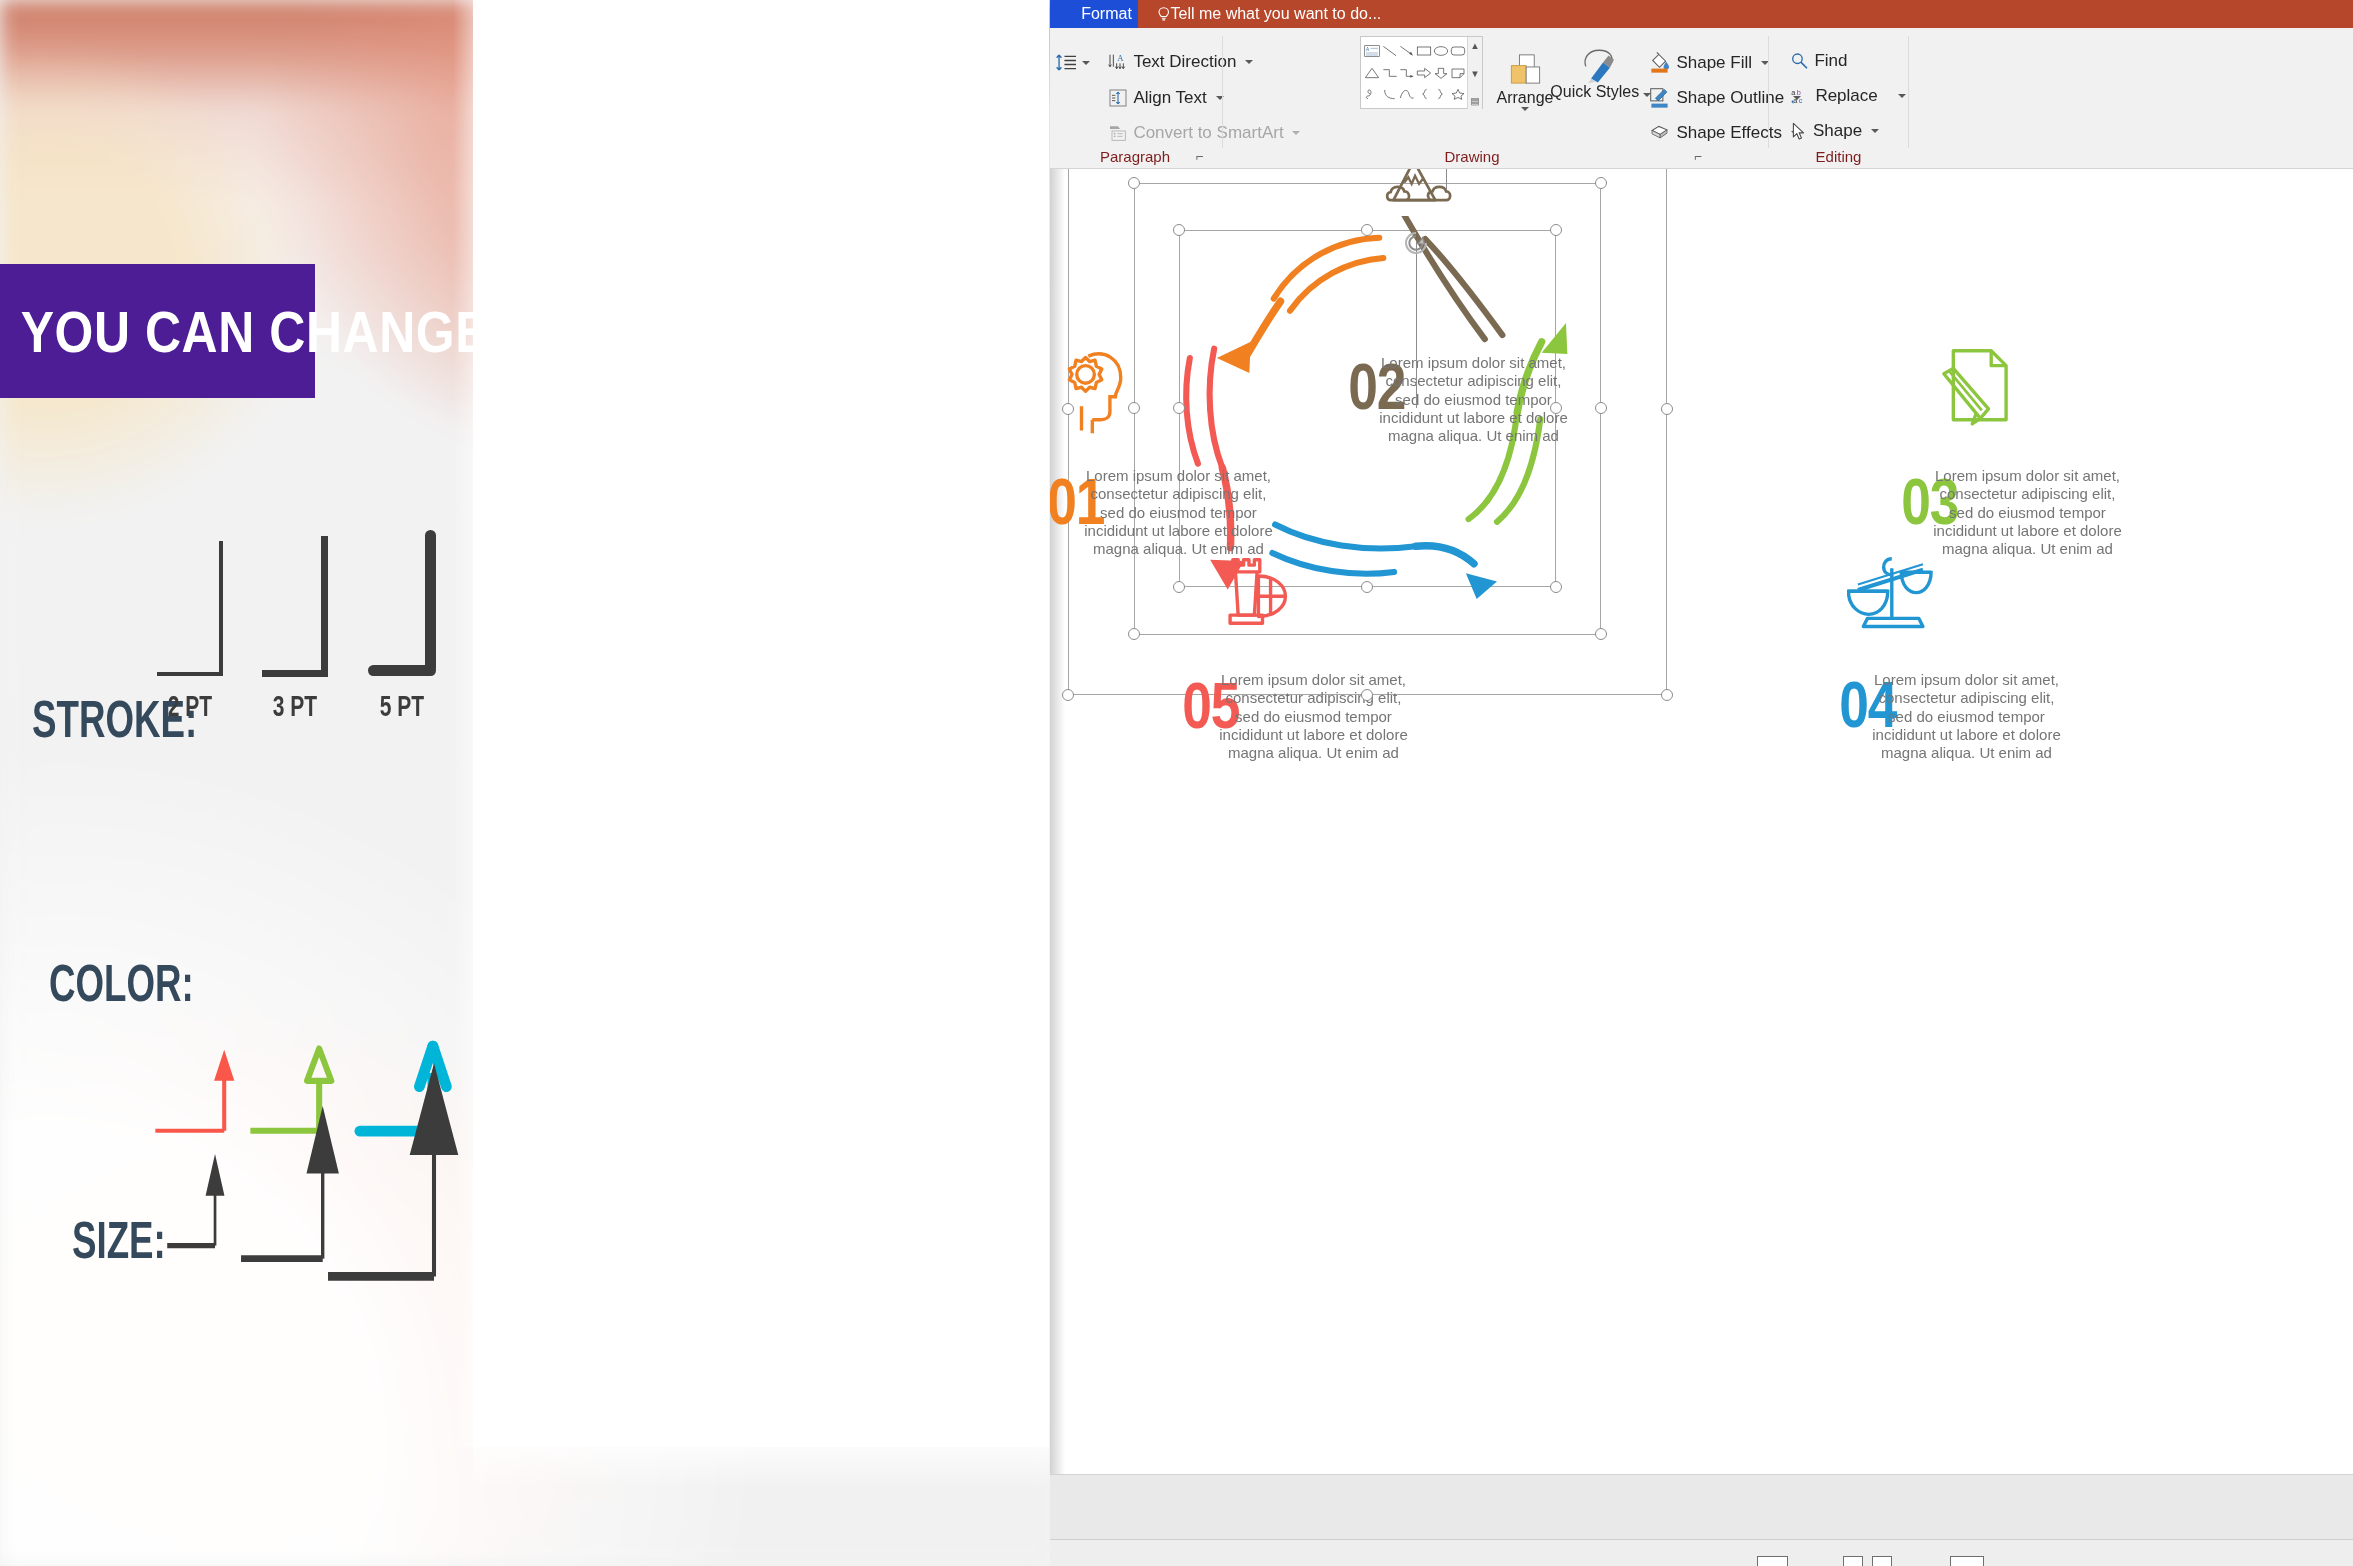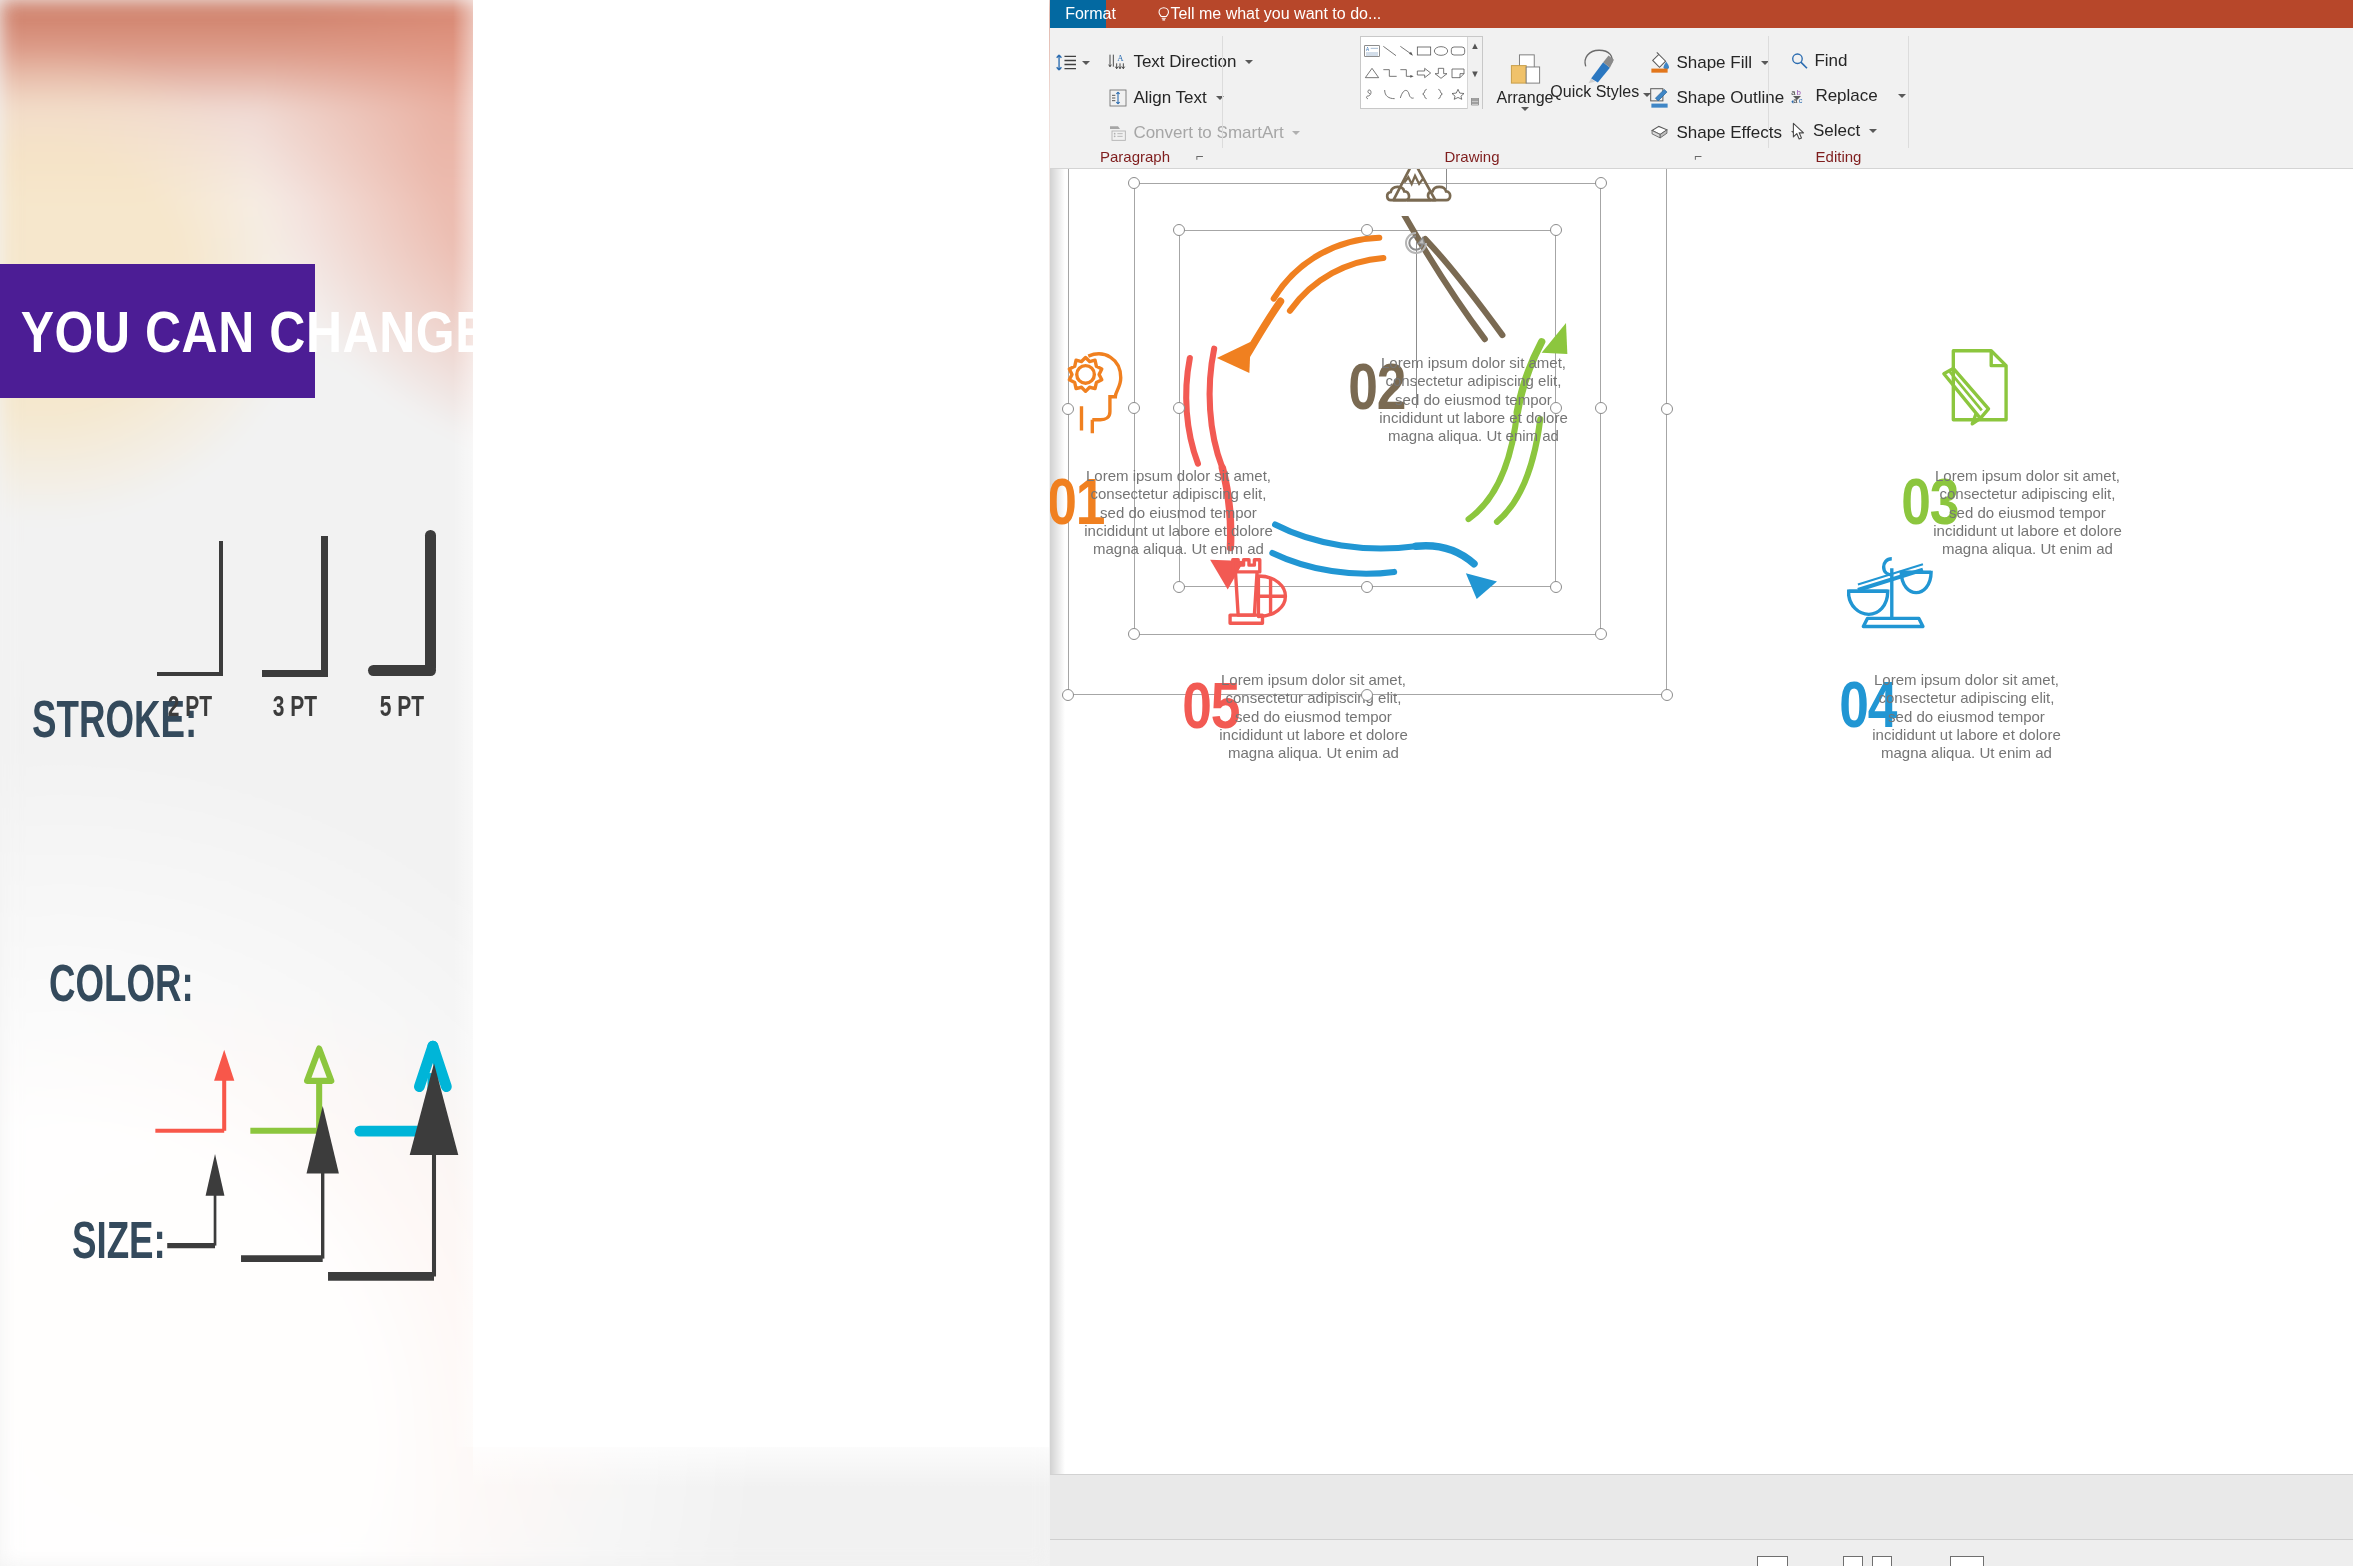--- a/index.html
+++ b/index.html
@@ -48,22 +48,22 @@
   
   .arrowsvg { position:absolute; overflow:visible; }
 
   
   #ppt { position:absolute; left:1050px; top:0; width:1304px; height:1566px;
     background:#ffffff; }
 
   
   #tabstrip { position:absolute; left:0; top:0; width:1304px; height:28px;
     background:#b7472a; }
-  #tab-format { position:absolute; left:0; top:0; width:56px; height:28px;
-    background:#0369a1; color:#fff; font-size:16px; display:flex;
+  #tab-format { position:absolute; left:0; top:0; width:88px; height:28px;
+    background:#1d4ed8; color:#fff; font-size:16px; display:flex;
     align-items:center; justify-content:center;padding-left:25px; }
   #tellme { position:absolute; left:107px; top:0; height:28px; display:flex;
     align-items:center; gap:0; color:#fff; font-size:16px; }
   #tellme .bulb { display:inline-block; width:13.5px; height:15px; }
 
   
   #ribbon { position:absolute; left:0; top:28px; width:1304px; height:141px;
     background:#f1f1f1; border-bottom:1.4px solid #d4d4d4; }
   .rgroup { position:absolute; top:0; height:141px; }
   .rgroup-label { position:absolute; bottom:4px; width:100%; text-align:center;
@@ -447,21 +447,21 @@
           <path d="M2 22 L5 19 L5 25 Z" fill="#2b6cb0"></path>
         </svg>
         <span>Replace</span>
         <span class="caret" style="margin-left:15px;"></span>
       </div>
 
       <div class="rbtn" style="left:740px; top:93px;">
         <svg width="17.6" height="19" viewBox="0 0 26 28">
           <path d="M5 2 L5 22 L10 17 L13.5 25 L17 23.5 L13.5 16 L20 16 Z" fill="#ffffff" stroke="#4a4a4a" stroke-width="1.6" stroke-linejoin="round"></path>
         </svg>
-        <span>Select</span>
+        <span>Shape</span>
         <span class="caret"></span>
       </div>
 
       <div class="rsep" style="left:858px;"></div>
     </div>
 
     <div id="canvas">
       <div id="canvas-left-shadow"></div>
 
       <div class="selbox" style="left:17.6px; top:-45px; width:599px; height:571px;"></div>

